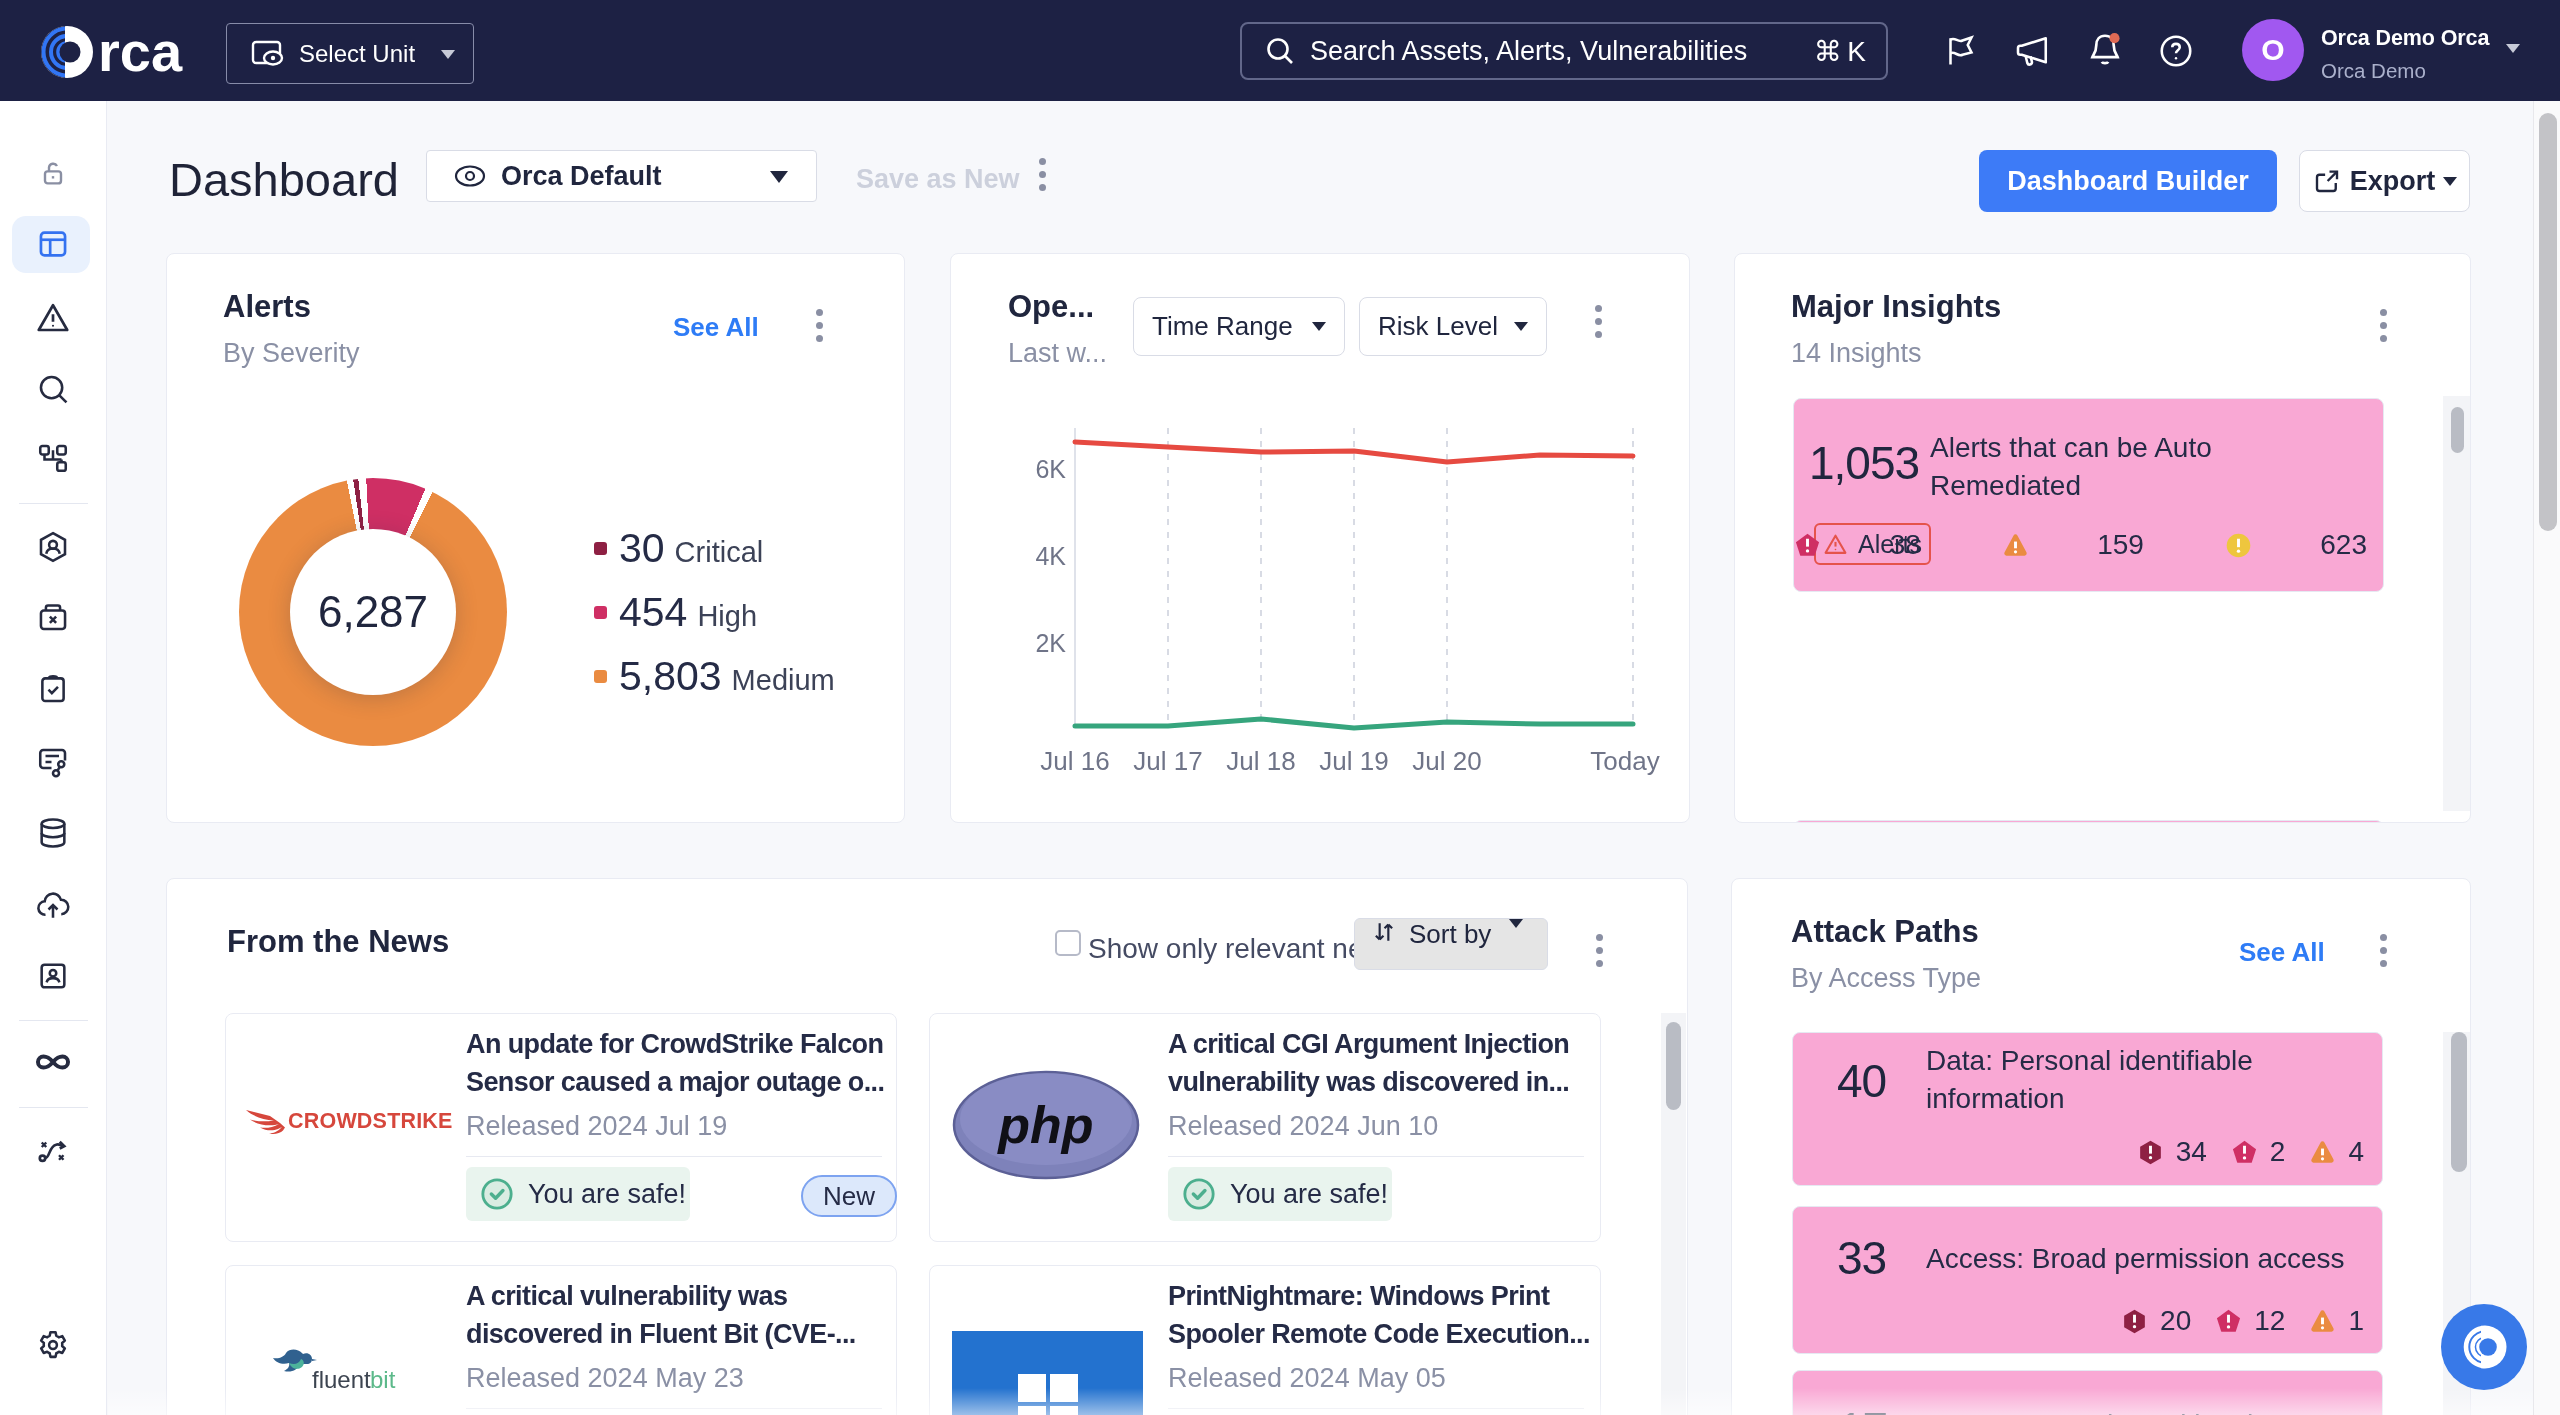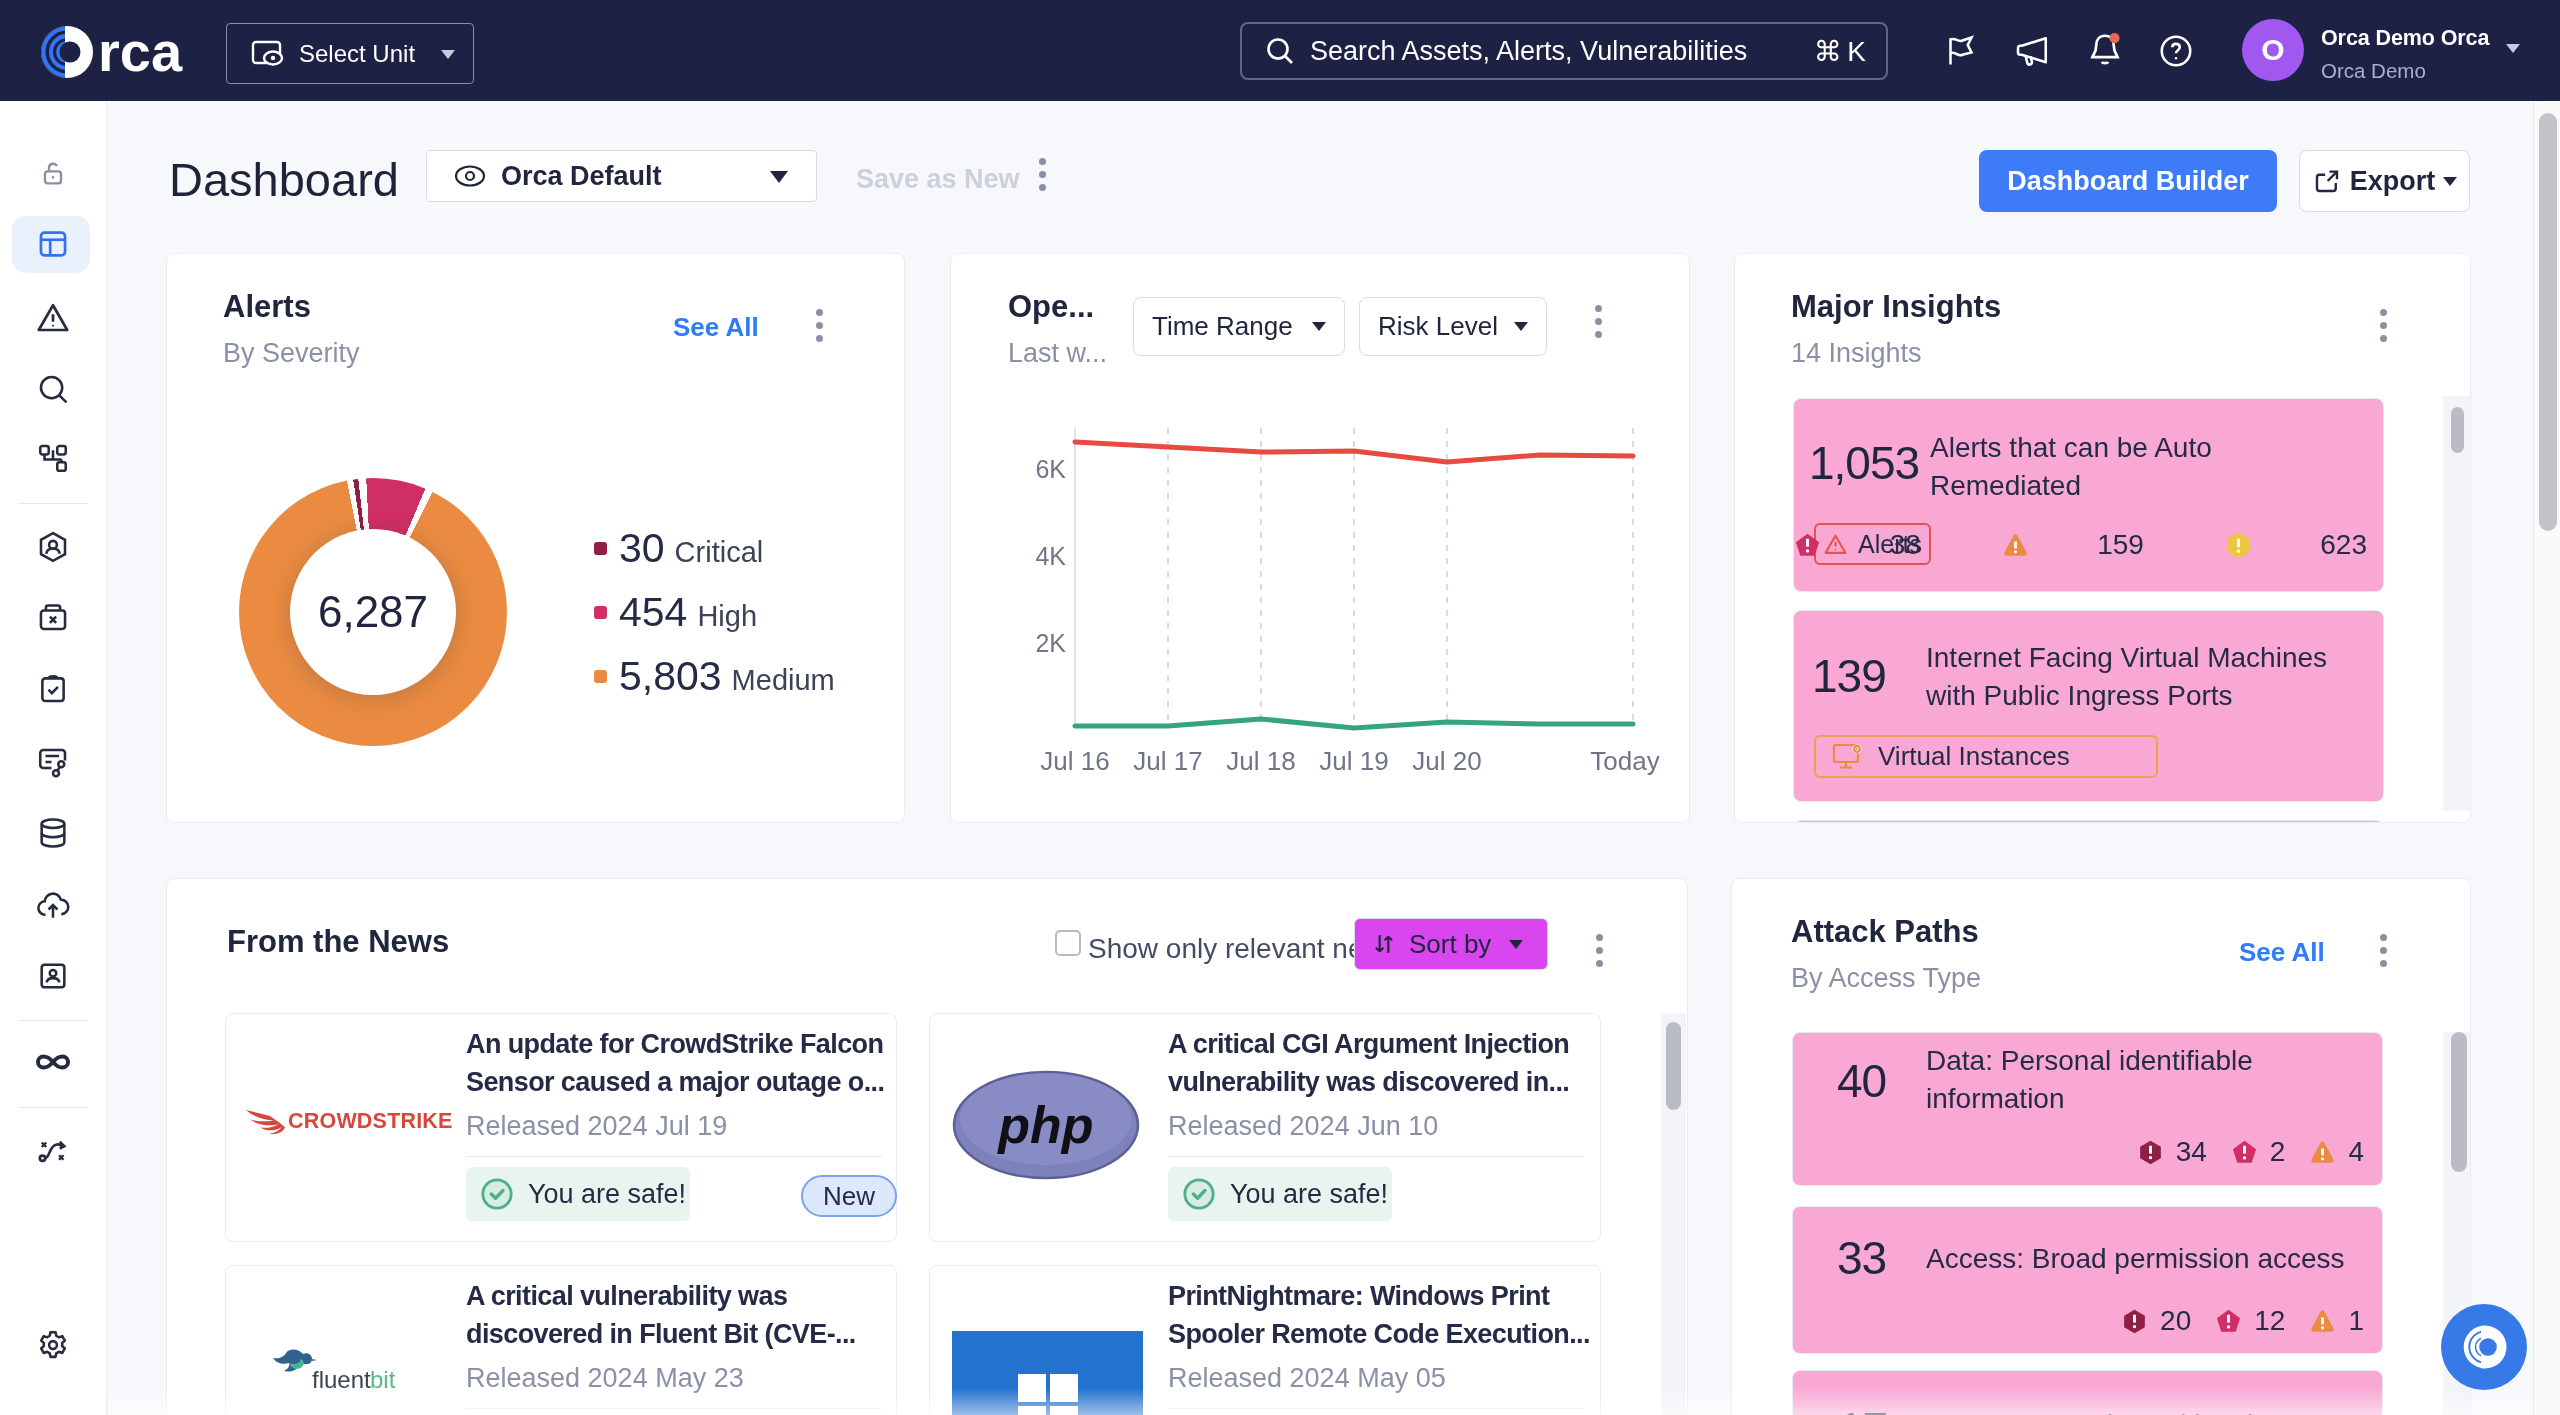--- a/index.html
+++ b/index.html
@@ -333,43 +333,30 @@
         </svg>
       <span class="cnum">159</span>
       <svg width="27" height="27" viewBox="0 0 24 24" style="margin-left:12px">
           <circle cx="12" cy="12" r="10.5" fill="#eec63e"></circle>
           <path d="M12 6 V13.5" stroke="#fff" stroke-width="2.6"></path>
           <circle cx="12" cy="17" r="1.5" fill="#fff"></circle>
         </svg>
       <span class="cnum">623</span>
     </div>
   </div>
-  <div class="inner" style="left:58px;top:356px;width:591px;height:192px" id="mi2">
-    <div class="bignum" style="left:18px;top:42px">139</div>
-    <div class="itxt" style="left:132px;top:28px">Internet Facing Virtual Machines<br>with Public Ingress Ports</div>
-    <div class="pill-orange" style="left:20px;top:124px;width:344px;height:43px">
-      <svg width="32" height="30" viewBox="0 0 32 30" fill="none" stroke="#ea8b41" stroke-width="2.2">
-        <rect x="2" y="3" width="24" height="17" rx="2"></rect>
-          <path d="M14 20 V25 M8 25.5 H20"></path>
-        <circle cx="25" cy="7" r="4.5" fill="#fff" stroke="none"></circle>
-        <circle cx="25" cy="7" r="2.8" fill="none"></circle>
-          <circle cx="25" cy="7" r="1" fill="#ea8b41" stroke="none"></circle>
-      </svg>Virtual Instances
-    </div>
-  </div>
   <div class="inner" style="left:58px;top:566px;width:591px;height:60px"></div>
   <div class="rail" style="left:708px;top:142px;width:28px;height:415px"></div>
   <div class="thumb" style="left:716px;top:153px;width:13px;height:46px"></div>
 </div>
 
 <div class="card" id="cardNews" style="left:166px;top:878px;width:1522px;height:570px;overflow:hidden">
   <div class="ctitle" style="left:60px;top:47px">From the News</div>
   <div class="abs" style="left:888px;top:51px;width:26px;height:26px;border:2px solid #b6bac8;border-radius:5px;background:#fff"></div>
   <div class="abs" style="left:921px;top:54px;font-size:28px;color:#454b63">Show only relevant news</div>
-  <div class="abs" style="left:1187px;top:39px;width:194px;height:52px;border:1px solid #d9dce6;border-radius:6px;background:#d946ef;display:flex;align-items:center">
+  <div class="abs" style="left:1187px;top:39px;width:194px;height:52px;border:1px solid #d9dce6;border-radius:6px;background:#e5e5e5;display:flex;">
     <svg style="margin-left:16px" width="26" height="26" viewBox="0 0 24 24" fill="none" stroke="#20263e" stroke-width="2">
       <path d="M8 4 V19 M8 19 L4.5 15.5 M8 19 L11.5 15.5"></path>
       <path d="M16 20 V5 M16 5 L12.5 8.5 M16 5 L19.5 8.5"></path>
     </svg>
     <span style="margin-left:12px;font-size:26px;color:#20263e">Sort by</span>
     <div class="cardown sm dark" style="margin-left:18px"></div>
   </div>
   <div class="kebab" style="left:1428px;top:55px">
       <i></i>
       <i></i>

